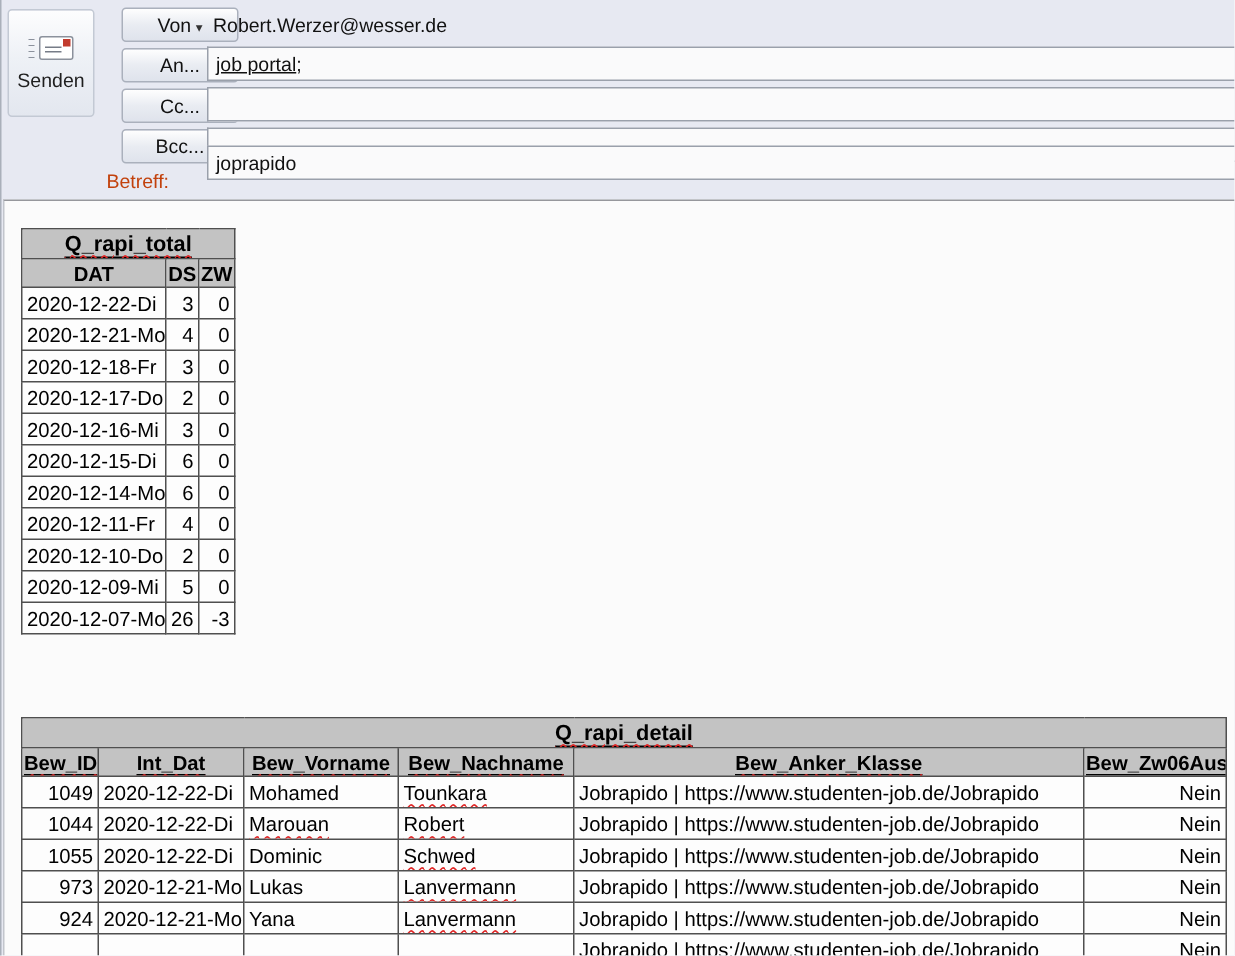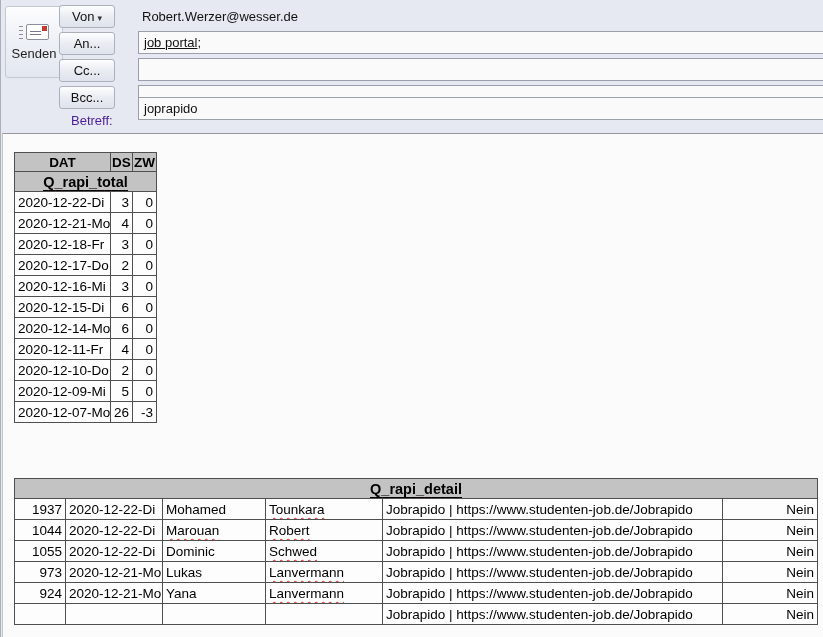--- a/index.html
+++ b/index.html
@@ -13,33 +13,33 @@
        display:flex;flex-direction:column;align-items:center;justify-content:center;
        gap:5px;font-size:13px;color:#1e1e1e;cursor:pointer;}
   .env-icon{position:relative;width:32px;height:17px;}
   .env-lines{position:absolute;left:1px;top:2px;width:4px;height:13px;
        background:repeating-linear-gradient(to bottom,#8b919c 0 1px,transparent 1px 4px);}
   .env{position:absolute;left:8px;top:0;width:23px;height:16px;background:#fff;
        border:1px solid #8b919c;border-radius:2px;box-sizing:border-box;}
   .env-stamp{position:absolute;right:1px;top:1px;width:5px;height:5px;background:#c23b2e;}
   .env-line{position:absolute;left:3px;bottom:4px;width:11px;height:2px;
        border-top:1px solid #767c87;border-bottom:1px solid #767c87;}
-  .fbtn{position:absolute;left:58px;width:56px;height:23px;
+  .fbtn{position:absolute;left:80px;width:78px;height:23px;
        background:linear-gradient(#fefefe,#e9ecf2 50%,#dfe3ec);
        border:1px solid #aab0bc;border-radius:3px;
        font-size:13px;font-family:inherit;color:#111;text-align:center;
        padding:0;cursor:pointer;}
   .von{top:5px}.an{top:32px}.cc{top:59px}.bcc{top:86px}
   .caret{font-size:9px;margin-left:3px;color:#333;}
   .from-value{position:absolute;left:141px;top:9px;font-size:13px;color:#111;}
   .field{position:absolute;left:137px;right:0;height:23px;background:#fafafb;
        border:1px solid #9aa0ab;border-right:none;box-sizing:border-box;
        font-size:13px;color:#111;padding:3px 0 0 5px;}
   .f-an{top:31px}.f-cc{top:58px}.f-bcc{top:85px}.f-sub{top:97px}
-  .subject-label{position:absolute;left:70px;top:113px;font-size:13px;color:#4c1d95;}
+  .subject-label{position:absolute;left:70px;top:113px;font-size:13px;color:#c2410c;}
   .solid-u{text-decoration:underline;}
   
   .mbody{position:absolute;left:1px;top:133px;right:0;bottom:0;background:#fbfbfb;
        border-top:1px solid #96979c;border-left:1px solid #c2c5cc;overflow:hidden;}
   .t{position:absolute;border-collapse:collapse;table-layout:fixed;background:#fdfdfd;
        font-size:13.5px;color:#000;}
   .t td,.t th{border:1px solid #4f4f4f;overflow:hidden;white-space:nowrap;}
   .t td{height:20px;padding:0 3px;}
   .t th{padding:0 1px;}
   .total{left:11px;top:18px;width:142px;}
@@ -86,28 +86,28 @@
 
   <div class="mbody">
 
     <table class="t total">
       <colgroup>
           <col style="width:96px">
           <col style="width:22px">
           <col style="width:24px">
         </colgroup>
       <thead>
+        <tr>
+          <th class="title" colspan="3"><span class="u wavy">Q_rapi_total</span></th>
+        </tr>
         <tr id="total-head">
             <th class="colh"><span>DAT</span></th>
             <th class="colh"><span>DS</span></th>
             <th class="colh"><span>ZW</span></th>
           </tr>
-        <tr>
-          <th class="title" colspan="3"><span class="u wavy">Q_rapi_total</span></th>
-        </tr>
       </thead>
       <tbody id="total-body">
           <tr>
             <td><span>2020-12-22-Di</span></td>
             <td class="num"><span>3</span></td>
             <td class="num"><span>0</span></td>
           </tr>
           <tr>
             <td><span>2020-12-21-Mo</span></td>
             <td class="num"><span>4</span></td>
@@ -167,24 +167,32 @@
           <col style="width:97px">
           <col style="width:103px">
         <col style="width:117px">
           <col style="width:340px">
           <col style="width:95px">
       </colgroup>
       <thead>
         <tr>
           <th class="title" colspan="6"><span class="u wavy">Q_rapi_detail</span></th>
         </tr>
+        <tr id="detail-head">
+            <th class="colh"><span class="u wavy">Bew_ID</span></th>
+            <th class="colh"><span class="u wavy">Int_Dat</span></th>
+            <th class="colh"><span class="u wavy">Bew_Vorname</span></th>
+            <th class="colh"><span class="u wavy">Bew_Nachname</span></th>
+            <th class="colh"><span class="u wavy">Bew_Anker_Klasse</span></th>
+            <th class="colh"><span class="u">Bew_Zw06Aus</span></th>
+          </tr>
       </thead>
       <tbody id="detail-body">
           <tr>
-            <td class="num"><span>1937</span></td>
+            <td class="num"><span>1049</span></td>
             <td><span>2020-12-22-Di</span></td>
             <td><span>Mohamed</span></td>
             <td><span class="wavy">Tounkara</span></td>
             <td><span>Jobrapido | https://www.studenten-job.de/Jobrapido</span></td>
             <td class="num"><span>Nein</span></td>
           </tr>
           <tr>
             <td class="num"><span>1044</span></td>
             <td><span>2020-12-22-Di</span></td>
             <td><span class="wavy">Marouan</span></td>

